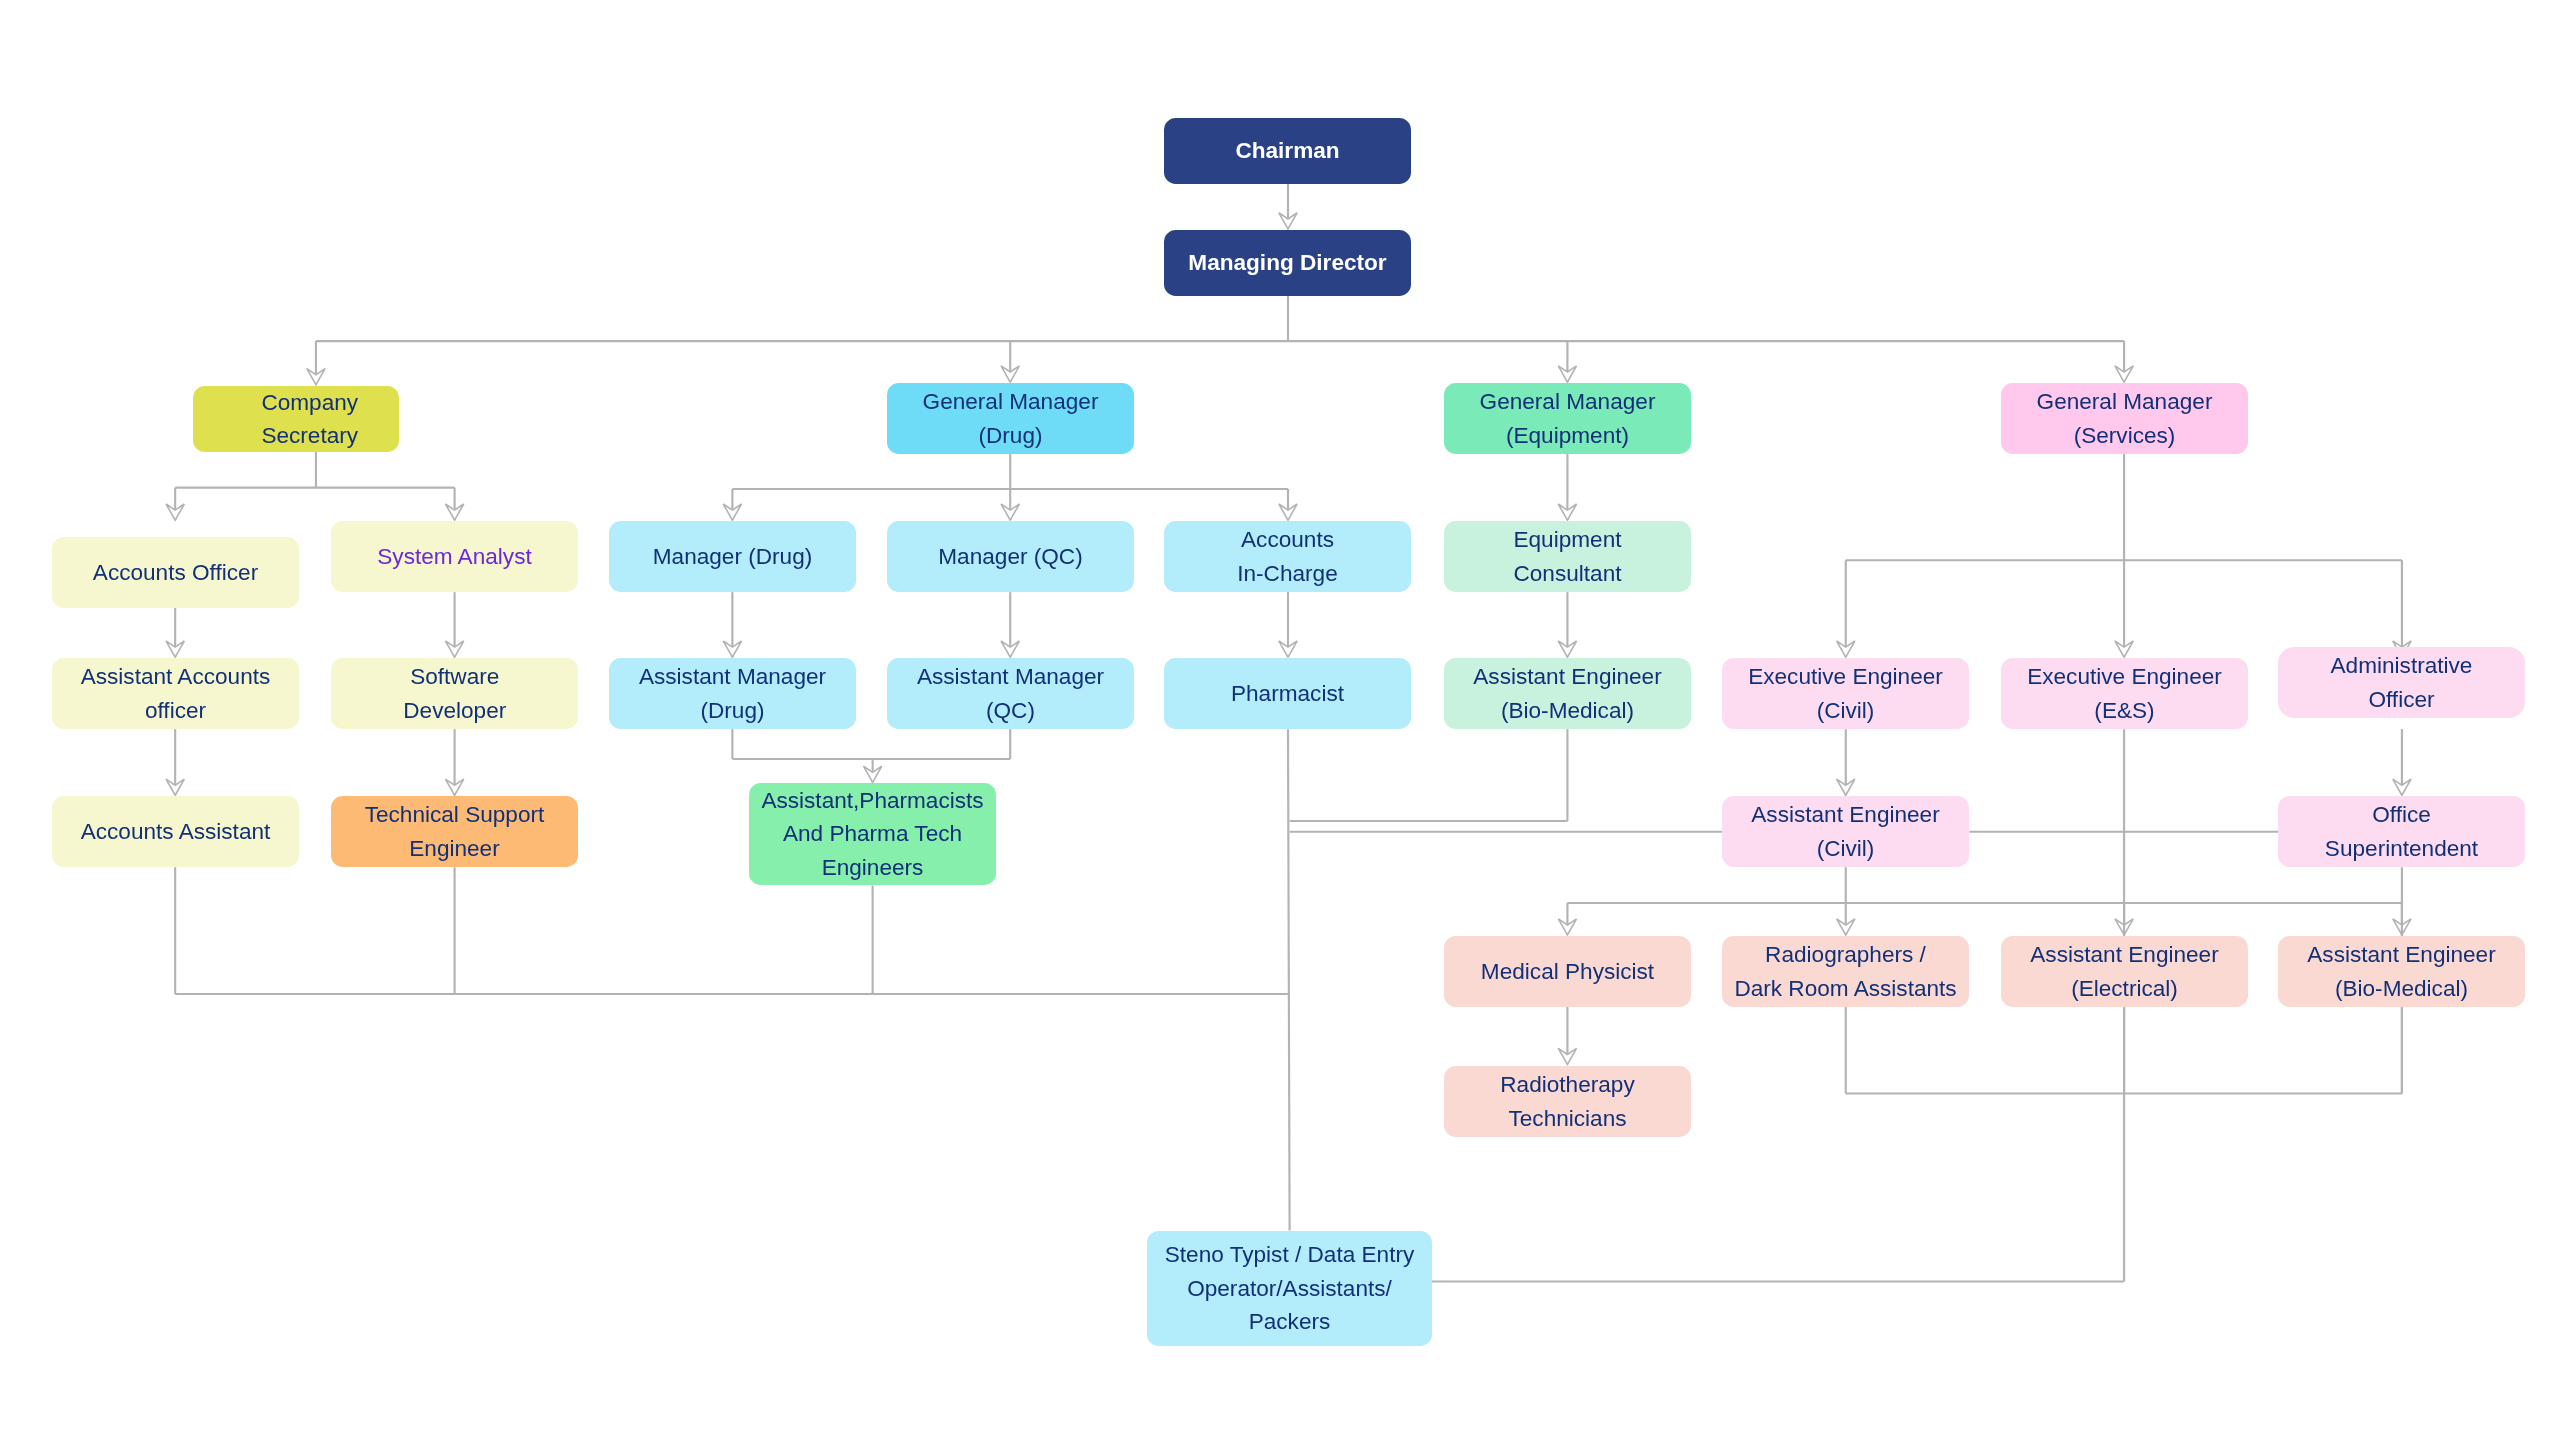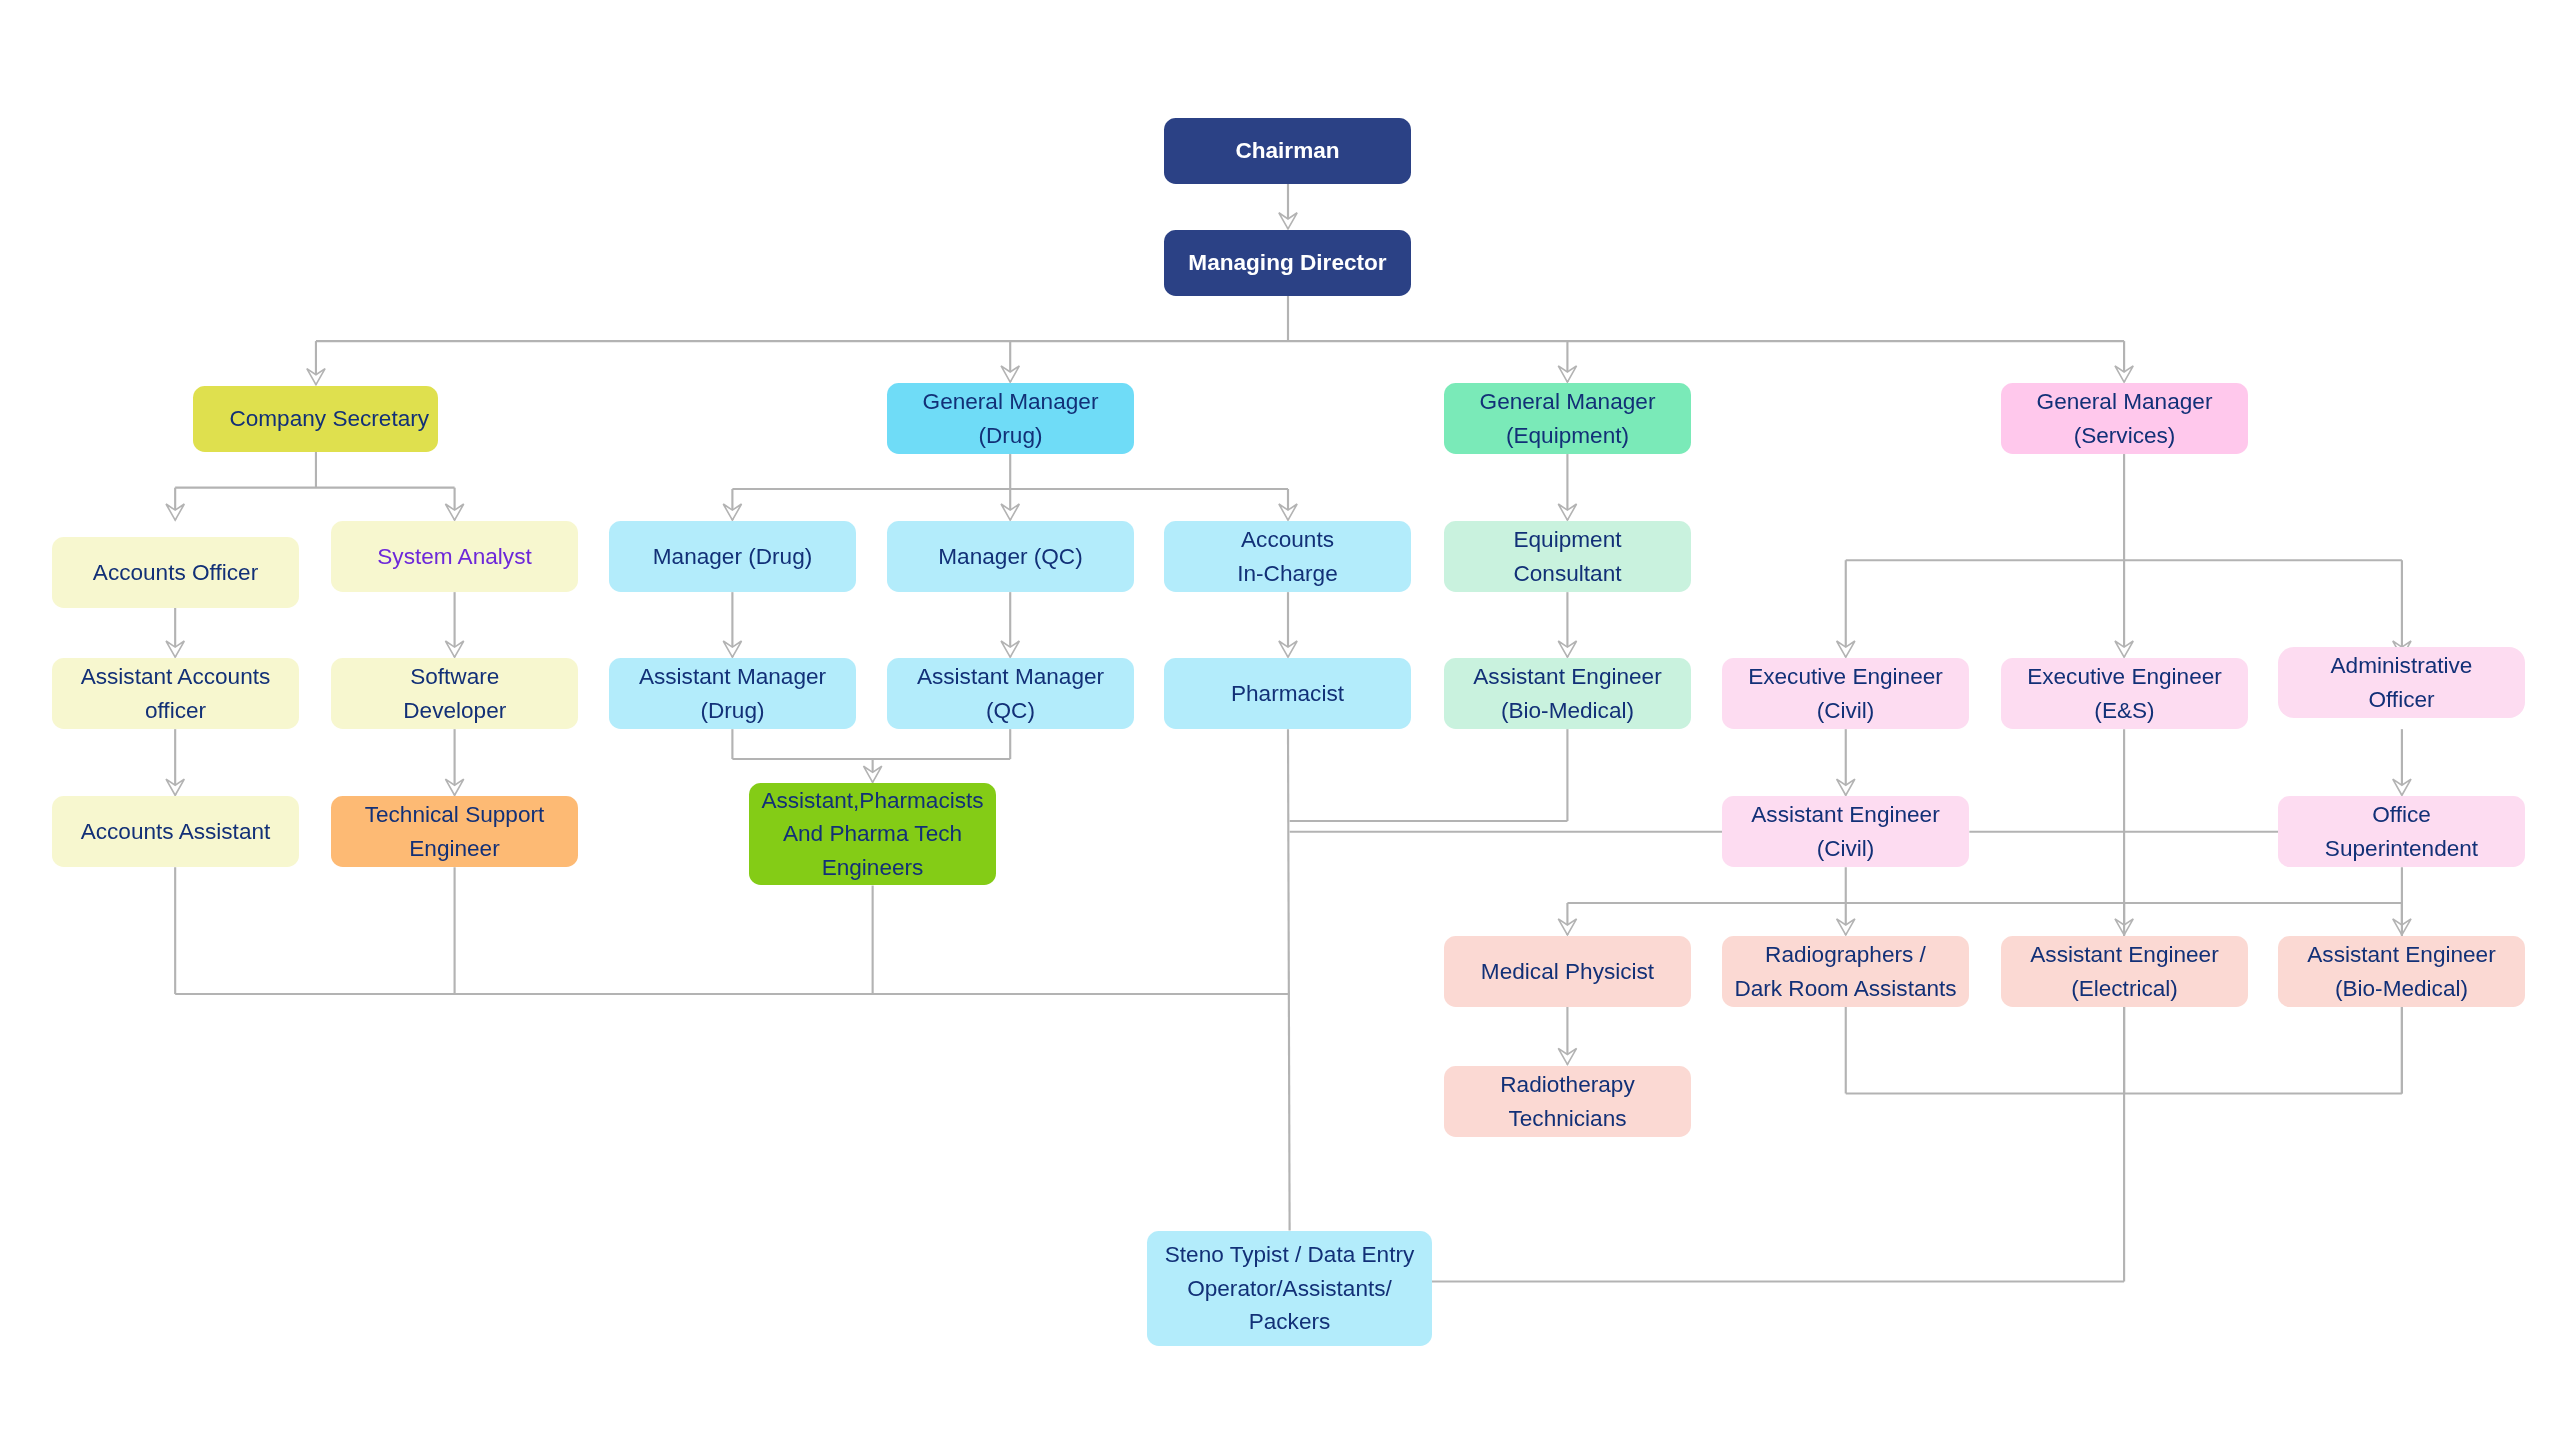--- a/index.html
+++ b/index.html
@@ -132,21 +132,21 @@
       <path d="M 3953 1357 L 3953 2385" stroke="#b3b3b3" stroke-width="4" fill="none"></path>
       <path d="M 2665 2385 L 3953 2385" stroke="#b3b3b3" stroke-width="4" fill="none"></path>
       <path d="M 4470 1614 L 4470 2035" stroke="#b3b3b3" stroke-width="4" fill="none"></path>
       <path d="M 4470 2035 L 4470 2035" stroke="#b3b3b3" stroke-width="4" fill="none"></path>
       <path d="M 3665 1548 L 4470 1548" stroke="#b3b3b3" stroke-width="4" fill="none"></path>
       <path d="M 2400 1548 L 3205 1548" stroke="#b3b3b3" stroke-width="4" fill="none"></path>
     </svg>
   <div id="nodes">
       <div class="node dark" style="left: 1164px; top: 118px; width: 247px; height: 66px; background: rgb(43, 65, 133); color: rgb(255, 255, 255);">Chairman</div>
       <div class="node dark" style="left: 1164px; top: 230px; width: 247px; height: 66px; background: rgb(43, 65, 133); color: rgb(255, 255, 255);">Managing Director</div>
-      <div class="node" style="left: 193px; top: 386px; width: 245px; height: 66px; background: rgb(223, 224, 78); color: rgb(18, 48, 119); padding-left: 35px;">Company Secretary</div>
+      <div class="node" style="left: 193px; top: 386px; width: 206px; height: 66px; background: rgb(223, 224, 78); color: rgb(18, 48, 119); padding-left: 35px;">Company Secretary</div>
       <div class="node" style="left: 887px; top: 383px; width: 247px; height: 71px; background: rgb(111, 220, 247); color: rgb(18, 48, 119);">General Manager
 (Drug)</div>
       <div class="node" style="left: 1444px; top: 383px; width: 247px; height: 71px; background: rgb(122, 234, 184); color: rgb(18, 48, 119);">General Manager
 (Equipment)</div>
       <div class="node" style="left: 2001px; top: 383px; width: 247px; height: 71px; background: rgb(255, 200, 236); color: rgb(18, 48, 119);">General Manager
 (Services)</div>
       <div class="node" style="left: 52px; top: 521px; width: 247px; height: 71px; background: rgb(247, 247, 207); color: rgb(18, 48, 119); margin-top: 16px;">Accounts Officer</div>
       <div class="node" style="left: 331px; top: 521px; width: 247px; height: 71px; background: rgb(247, 247, 207); color: #6d28d9; text-align: center;">System Analyst</div>
       <div class="node" style="left: 609px; top: 521px; width: 247px; height: 71px; background: rgb(179, 236, 251); color: rgb(18, 48, 119);">Manager (Drug)</div>
       <div class="node" style="left: 887px; top: 521px; width: 247px; height: 71px; background: rgb(179, 236, 251); color: rgb(18, 48, 119);">Manager (QC)</div>
@@ -167,21 +167,21 @@
 (Bio-Medical)</div>
       <div class="node" style="left: 1722px; top: 658px; width: 247px; height: 71px; background: rgb(253, 220, 241); color: rgb(18, 48, 119);">Executive Engineer
 (Civil)</div>
       <div class="node" style="left: 2001px; top: 658px; width: 247px; height: 71px; background: rgb(253, 220, 241); color: rgb(18, 48, 119);">Executive Engineer
 (E&amp;S)</div>
       <div class="node" style="left: 2278px; top: 647px; width: 247px; height: 71px; background: rgb(253, 220, 241); color: rgb(18, 48, 119); border-radius: 16px;">Administrative
 Officer</div>
       <div class="node" style="left: 52px; top: 796px; width: 247px; height: 71px; background: rgb(247, 247, 207); color: rgb(18, 48, 119);">Accounts Assistant</div>
       <div class="node" style="left: 331px; top: 796px; width: 247px; height: 71px; background: #fdba74; color: rgb(18, 48, 119);">Technical Support
 Engineer</div>
-      <div class="node" style="left: 749px; top: 783px; width: 247px; height: 102px; background: #84cc16; color: rgb(18, 48, 119); text-align: center;">Assistant,Pharmacists
+      <div class="node" style="left: 749px; top: 783px; width: 247px; height: 102px; background: #86efac; color: rgb(18, 48, 119); text-align: center;">Assistant,Pharmacists
 And  Pharma Tech
 Engineers</div>
       <div class="node" style="left: 1722px; top: 796px; width: 247px; height: 71px; background: rgb(253, 220, 241); color: rgb(18, 48, 119);">Assistant Engineer
 (Civil)</div>
       <div class="node" style="left: 2278px; top: 796px; width: 247px; height: 71px; background: rgb(253, 220, 241); color: rgb(18, 48, 119);">Office
 Superintendent</div>
       <div class="node" style="left: 1444px; top: 936px; width: 247px; height: 71px; background: rgb(251, 217, 211); color: rgb(18, 48, 119);">Medical Physicist</div>
       <div class="node" style="left: 1722px; top: 936px; width: 247px; height: 71px; background: rgb(251, 217, 211); color: rgb(18, 48, 119);">Radiographers /
 Dark Room Assistants</div>
       <div class="node" style="left: 2001px; top: 936px; width: 247px; height: 71px; background: rgb(251, 217, 211); color: rgb(18, 48, 119);">Assistant Engineer

